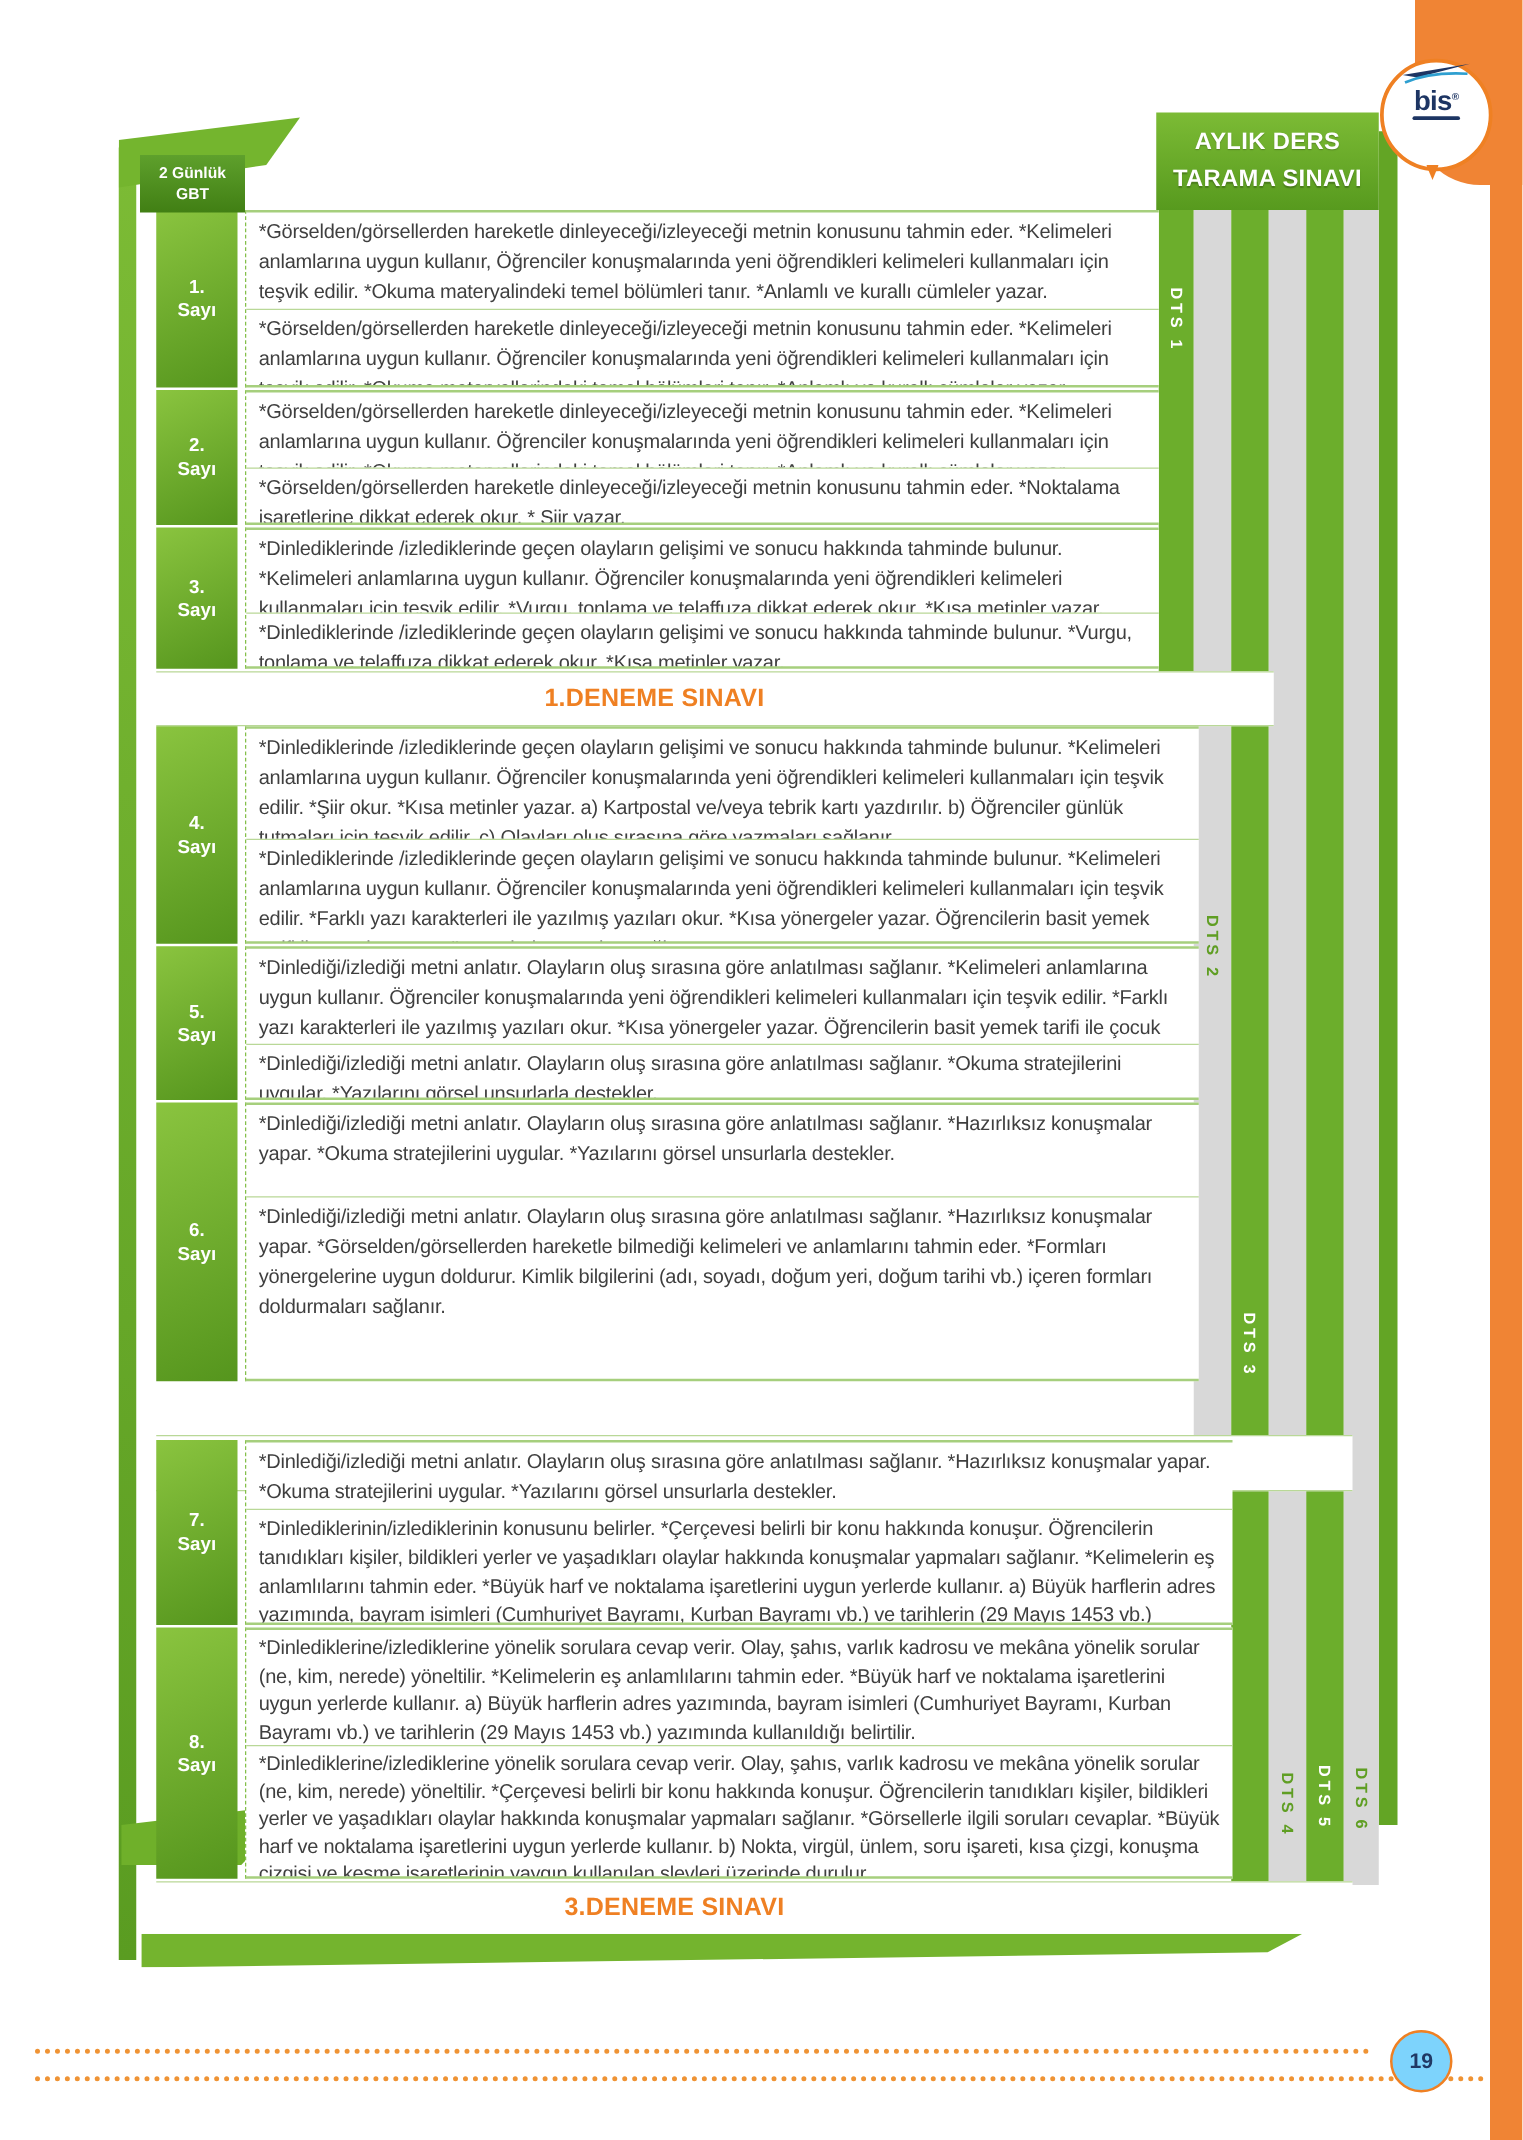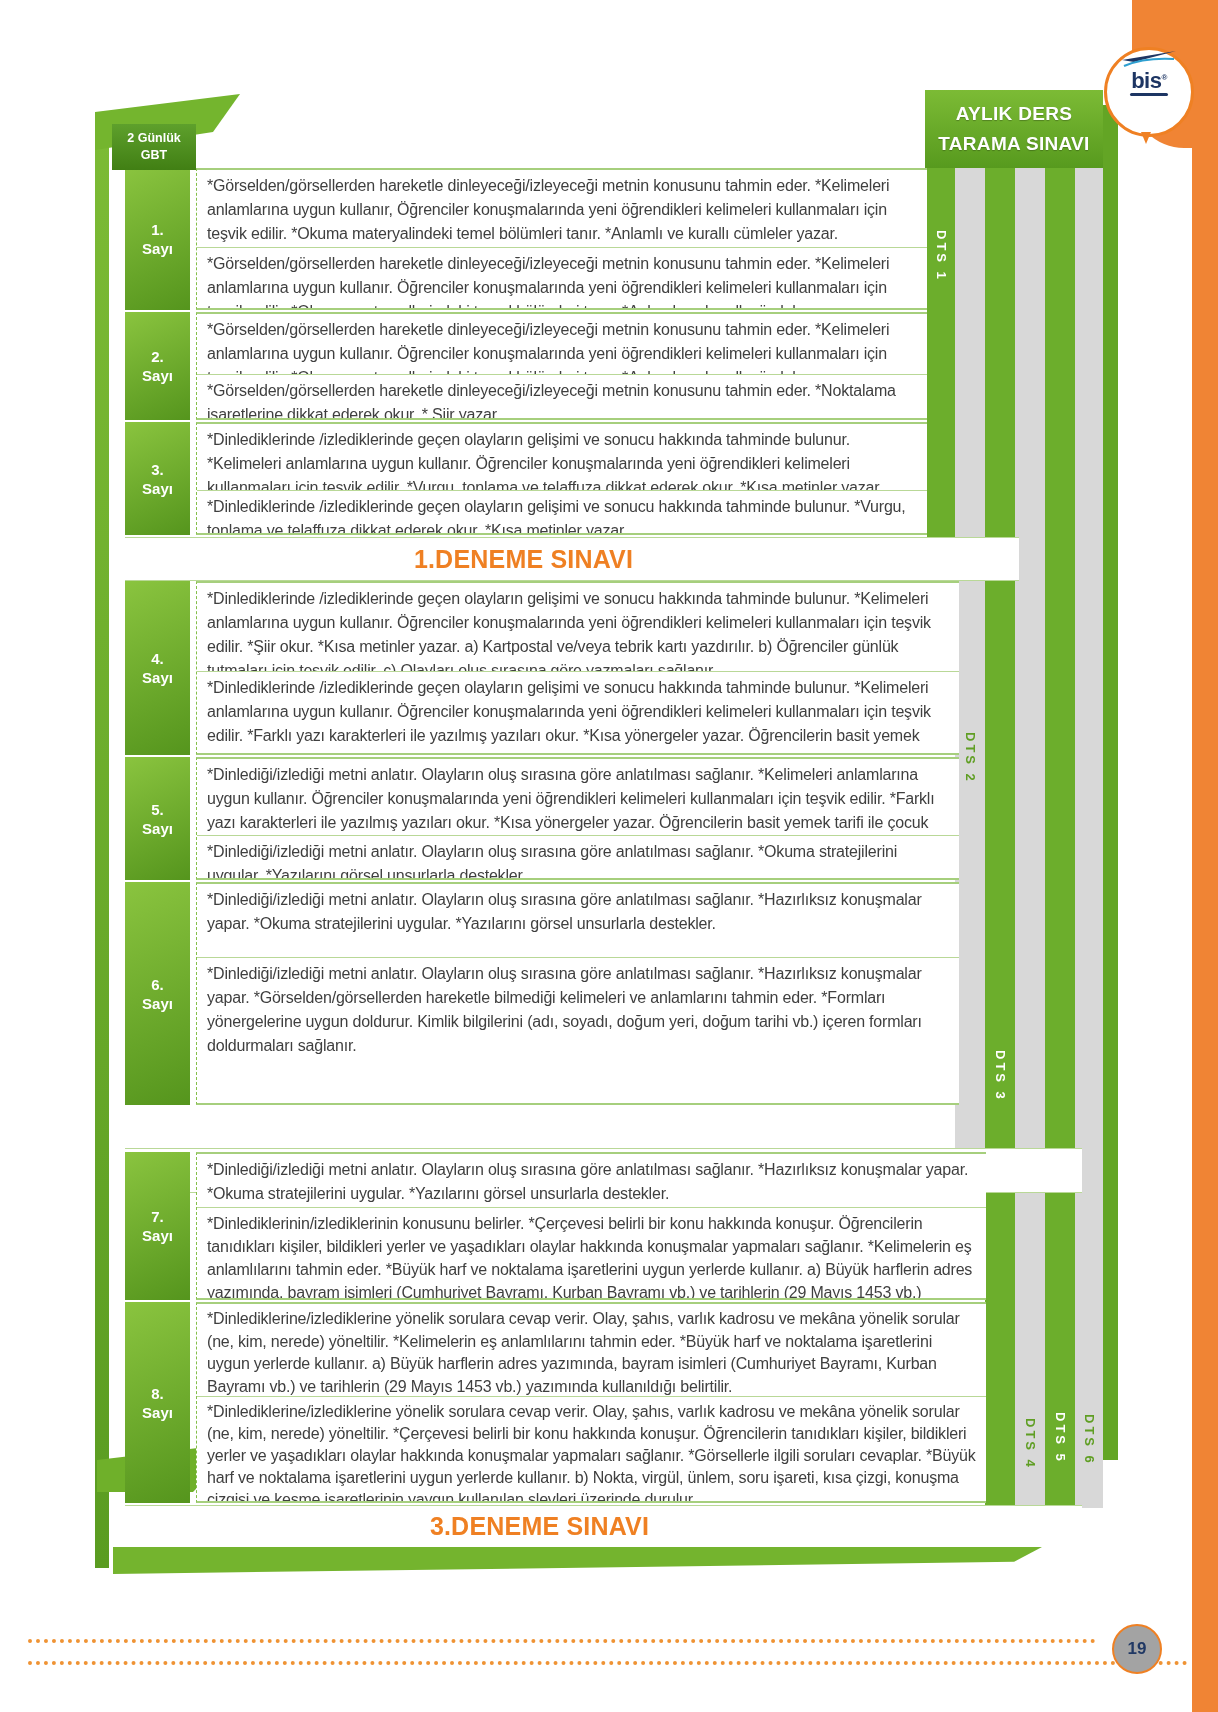--- a/index.html
+++ b/index.html
@@ -61,25 +61,25 @@
           border-top:2px solid #a6cf7d;border-bottom:2px solid #a6cf7d;
           display:flex;flex-direction:column;flex:none;width:var(--w);}
   .block{overflow:hidden;}
   .block+.block{border-top:1.5px solid #b9d897;}
   .block.grow{flex:1;}
   .block p{margin:0;padding:4px 8px 0 10px;font-size:16px;line-height:24px;color:#3f3f3f;
            letter-spacing:-0.2px;}
   .examband{position:absolute;left:125px;background:#fff;display:flex;align-items:center;
             justify-content:center;border-top:1.5px solid #b9d897;border-bottom:1.5px solid #b9d897;
             z-index:2;}
-  .examband span{color:#ef8023;font-weight:bold;font-size:25px;letter-spacing:0.2px;}
+  .examband span{color:#ef8023;font-weight:bold;font-size:20px;letter-spacing:0.2px;}
 
   
   .pagenum{position:absolute;left:1112px;top:1624px;width:46px;height:46px;border-radius:50%;
-           background:#a3a3a3;border:2.5px solid #ef8023;z-index:4;display:flex;align-items:center;
+           background:#7dd3fc;border:2.5px solid #ef8023;z-index:4;display:flex;align-items:center;
            justify-content:center;color:#203864;font-weight:bold;font-size:17px;}
 </style>
 </head>
 <body>
 
 <div class="orange-strip"></div>
 <div class="orange-corner"></div>
 <div class="left-bar"></div>
 <div class="right-bar"></div>
 <svg class="flag" width="145" height="62">

